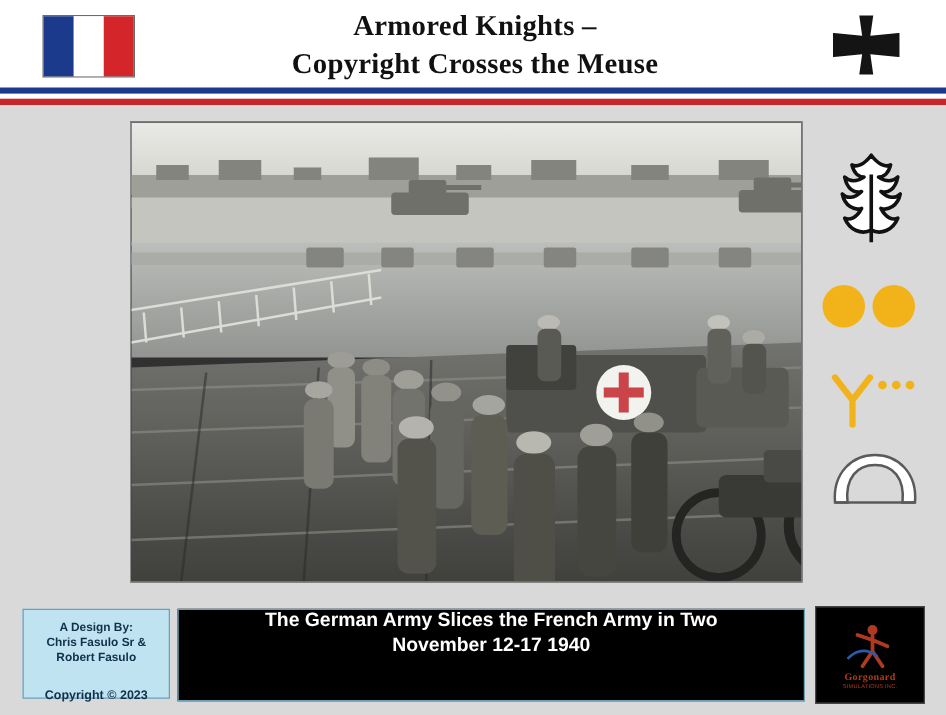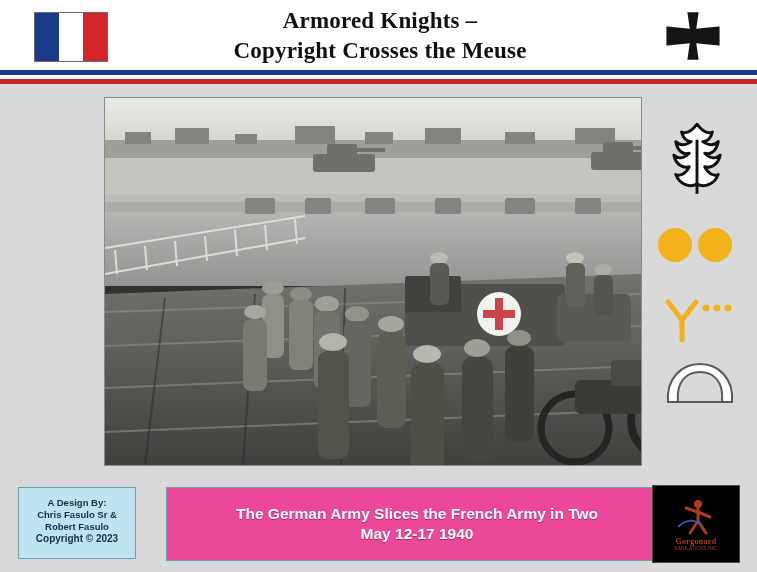--- a/index.html
+++ b/index.html
@@ -123,38 +123,36 @@
     border: 1px solid #6f9fb5;
     color: #11304a;
     font-size: 9.5px;
     font-weight: bold;
     text-align: center;
     line-height: 12px;
     padding-top: 9px;
     box-sizing: border-box;
   }
   #credit-copyright {
-    margin-top: 0;
+    margin-top: 18px;
     font-size: 10px;
     font-weight: bold;
   }
   #banner {
     position: absolute;
     left: 142px; top: 10px;
     width: 500px;
     height: 72px;
-    background: #ec4899;
+    background: #000000;
     border: 1px solid #6f9fb5;
     display: flex;
     flex-direction: column;
     align-items: center;
-    justify-content: center;
     color: #ffffff;
     text-align: center;
-    margin-left: 24px;
   }
   #banner-line1 {
     font-size: 15.5px;
     font-weight: bold;
     text-shadow: 0 1px 1px rgba(0,0,0,.35);
   }
   #banner-line2 {
     font-size: 15.5px;
     font-weight: bold;
     text-shadow: 0 1px 1px rgba(0,0,0,.35);
@@ -401,21 +399,21 @@
 
     <div id="credit-box">
       <div>A Design By:</div>
       <div>Chris Fasulo Sr &amp;</div>
       <div>Robert Fasulo</div>
       <div id="credit-copyright">Copyright © 2023</div>
     </div>
 
     <div id="banner">
       <div id="banner-line1">The German Army Slices the French Army in Two</div>
-      <div id="banner-line2">May 12-17 1940</div>
+      <div id="banner-line2">November 12-17 1940</div>
     </div>
 
     <div id="logo-box">
       <svg width="48" height="40" viewBox="0 0 48 40">
         <circle cx="26" cy="7" r="4" fill="#b03a1f"></circle>
         <path d="M26 11 L26 24 M26 15 L14 11 M26 15 L38 20 M26 24 L18 36 M26 24 L34 36" stroke="#b03a1f" stroke-width="3" fill="none" stroke-linecap="round"></path>
         <path d="M6 30 C14 22 22 22 30 28" stroke="#2a5ba8" stroke-width="2" fill="none"></path>
       </svg>
       <div id="logo-text">Gorgonard</div>
       <div id="logo-sub">SIMULATIONS INC.</div>

